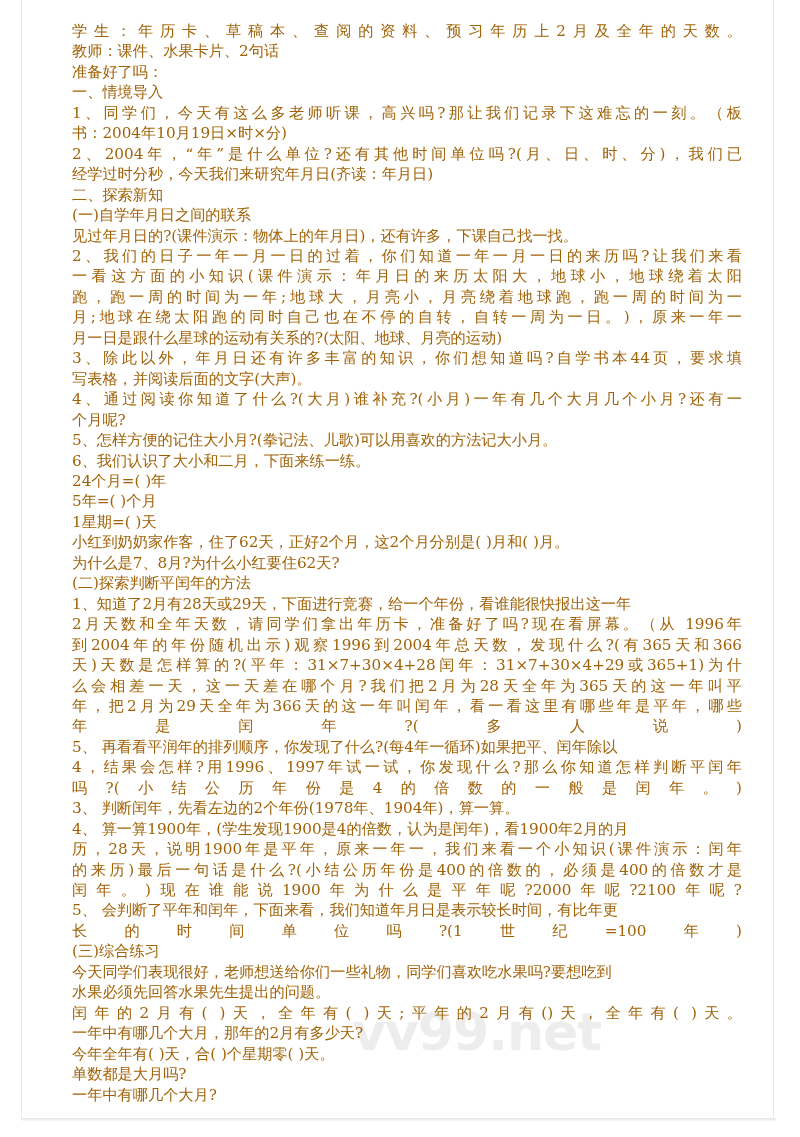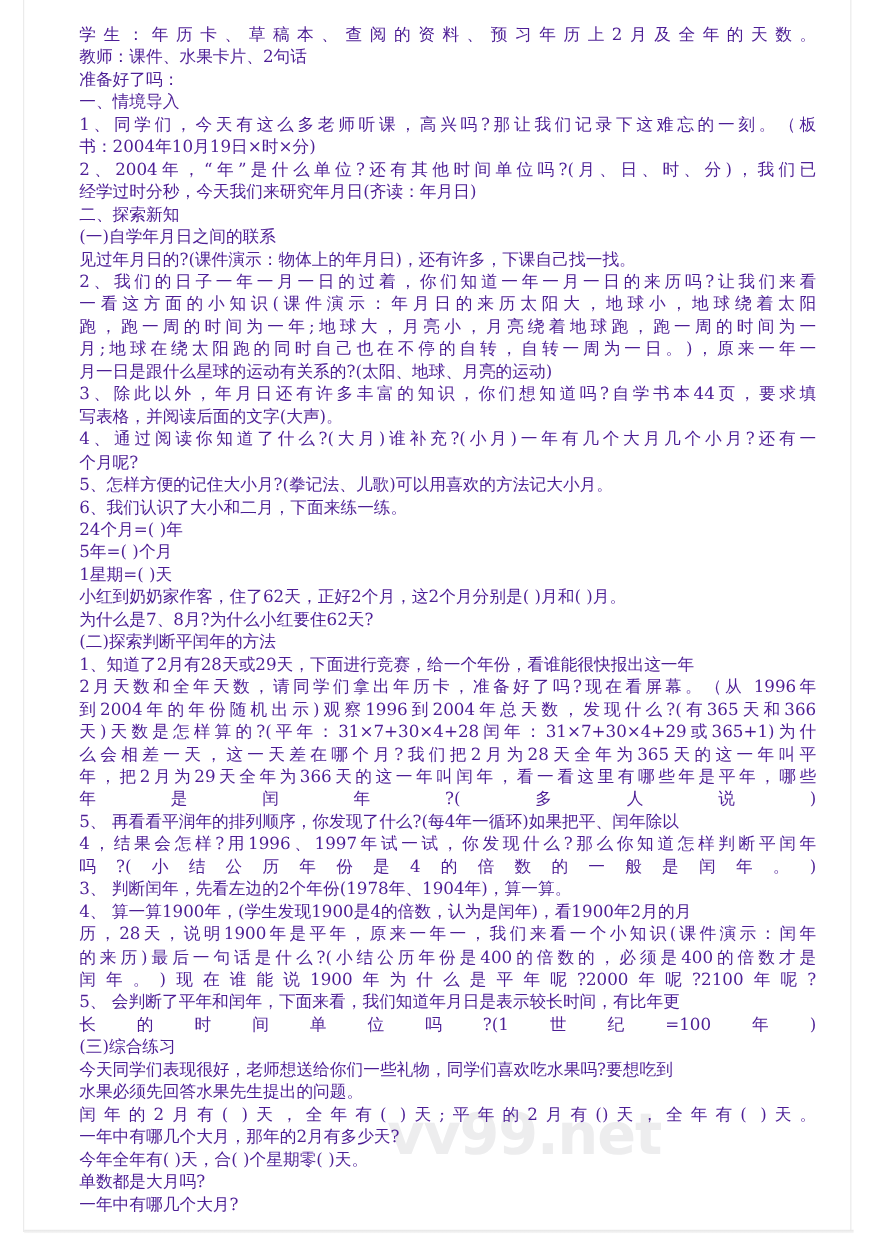--- a/index.html
+++ b/index.html
@@ -72,21 +72,21 @@
     color: #ururur;
     color: #4a4a4c;
     letter-spacing: 0px;
   }
   .ln {
     display: block;
     white-space: nowrap;
     text-align: justify;
     font-size: 15.2px;
     line-height: 20.45px;
-    color: #4c1d95;
+    color: #a16207;
   }
   
   .ln.just {
     white-space: pre;
     text-align: justify;
     text-align-last: justify;
   }
 </style>
 </head>
 <body>

